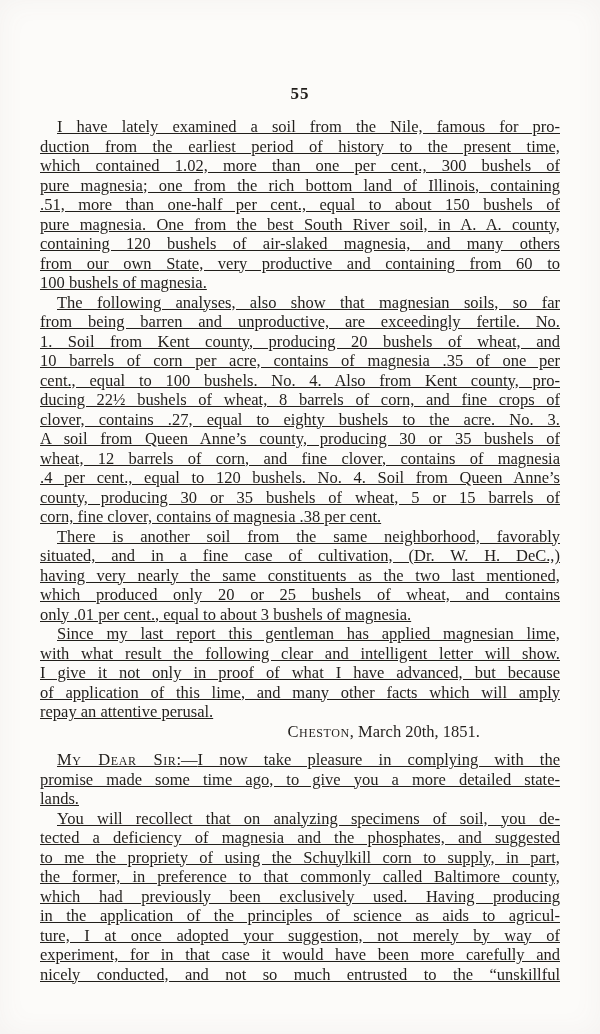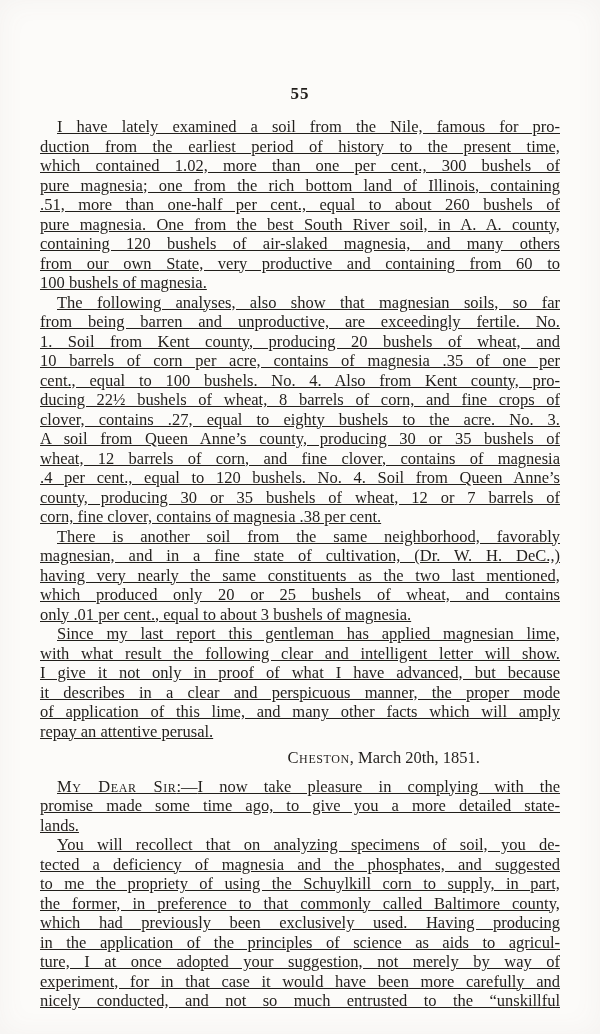--- a/index.html
+++ b/index.html
@@ -35,75 +35,73 @@
     text-align-last: justify;
     white-space: normal;
   }
   .pline.indent { text-indent: 17px; }
   .pline.last-left { text-align-last: left; }
   .dateline {
     font-size: 16.5px;
     line-height: 19.5px;
     text-align: right;
     padding-right: 80px;
-    margin-top: 7px;
     margin-bottom: 9px;
   }
   .sc {
     font-variant: small-caps;
     letter-spacing: 0.6px;
   }
 </style>
 </head>
 <body>
 
 <div class="page">
 
   <div class="page-number">55</div>
 
   <div class="para">
       <div class="pline indent">I have lately examined a soil from the Nile, famous for pro-</div>
       <div class="pline">duction from the earliest period of history to the present time,</div>
       <div class="pline">which contained 1.02, more than one per cent., 300 bushels of</div>
       <div class="pline">pure magnesia; one from the rich bottom land of Illinois, containing</div>
-      <div class="pline">.51, more than one-half per cent., equal to about 260 bushels of</div>
+      <div class="pline">.51, more than one-half per cent., equal to about 150 bushels of</div>
       <div class="pline">pure magnesia.  One from the best South River soil, in A. A. county,</div>
       <div class="pline">containing 120 bushels of air-slaked magnesia, and many others</div>
       <div class="pline">from our own State, very productive and containing from 60 to</div>
       <div class="pline last-left">100 bushels of magnesia.</div>
     </div>
 
   <div class="para">
       <div class="pline indent">The following analyses, also show that magnesian soils, so far</div>
       <div class="pline">from being barren and unproductive, are exceedingly fertile.   No.</div>
       <div class="pline">1.  Soil from Kent county, producing 20 bushels of wheat, and</div>
       <div class="pline">10 barrels of corn per acre, contains of magnesia .35 of one per</div>
       <div class="pline">cent., equal to 100 bushels.   No. 4.  Also from Kent county, pro-</div>
       <div class="pline">ducing 22½ bushels of wheat, 8 barrels of corn, and fine crops of</div>
       <div class="pline">clover, contains .27, equal to eighty bushels to the acre.   No. 3.</div>
       <div class="pline">A soil from Queen Anne’s county, producing 30 or 35 bushels of</div>
       <div class="pline">wheat, 12 barrels of corn, and fine clover, contains of magnesia</div>
       <div class="pline">.4 per cent., equal to 120 bushels.   No. 4.  Soil from Queen Anne’s</div>
-      <div class="pline">county, producing 30 or 35 bushels of wheat, 12 or 7 barrels of</div>
+      <div class="pline">county, producing 30 or 35 bushels of wheat, 5 or 15 barrels of</div>
       <div class="pline last-left">corn, fine clover, contains of magnesia .38 per cent.</div>
     </div>
 
   <div class="para">
       <div class="pline indent">There is another soil from the same neighborhood, favorably</div>
-      <div class="pline">magnesian, and in a fine state of cultivation, (Dr. W. H. DeC.,)</div>
+      <div class="pline">situated, and in a fine case of cultivation, (Dr. W. H. DeC.,)</div>
       <div class="pline">having very nearly the same constituents as the two last mentioned,</div>
       <div class="pline">which produced only 20 or 25 bushels of wheat, and contains</div>
       <div class="pline last-left">only .01 per cent., equal to about 3 bushels of magnesia.</div>
     </div>
 
   <div class="para">
       <div class="pline indent">Since my last report this gentleman has applied magnesian lime,</div>
       <div class="pline">with what result the following clear and intelligent letter will show.</div>
       <div class="pline">I give it not only in proof of what I have advanced, but because</div>
-      <div class="pline">it describes in a clear and perspicuous manner, the proper mode</div>
       <div class="pline">of application of this lime, and many other facts which will amply</div>
       <div class="pline last-left">repay an attentive perusal.</div>
     </div>
 
   <div class="dateline">
     <span class="sc">Cheston</span><span>, March 20th, 1851.</span>
   </div>
 
   <div class="para">
     <div class="pline indent">

